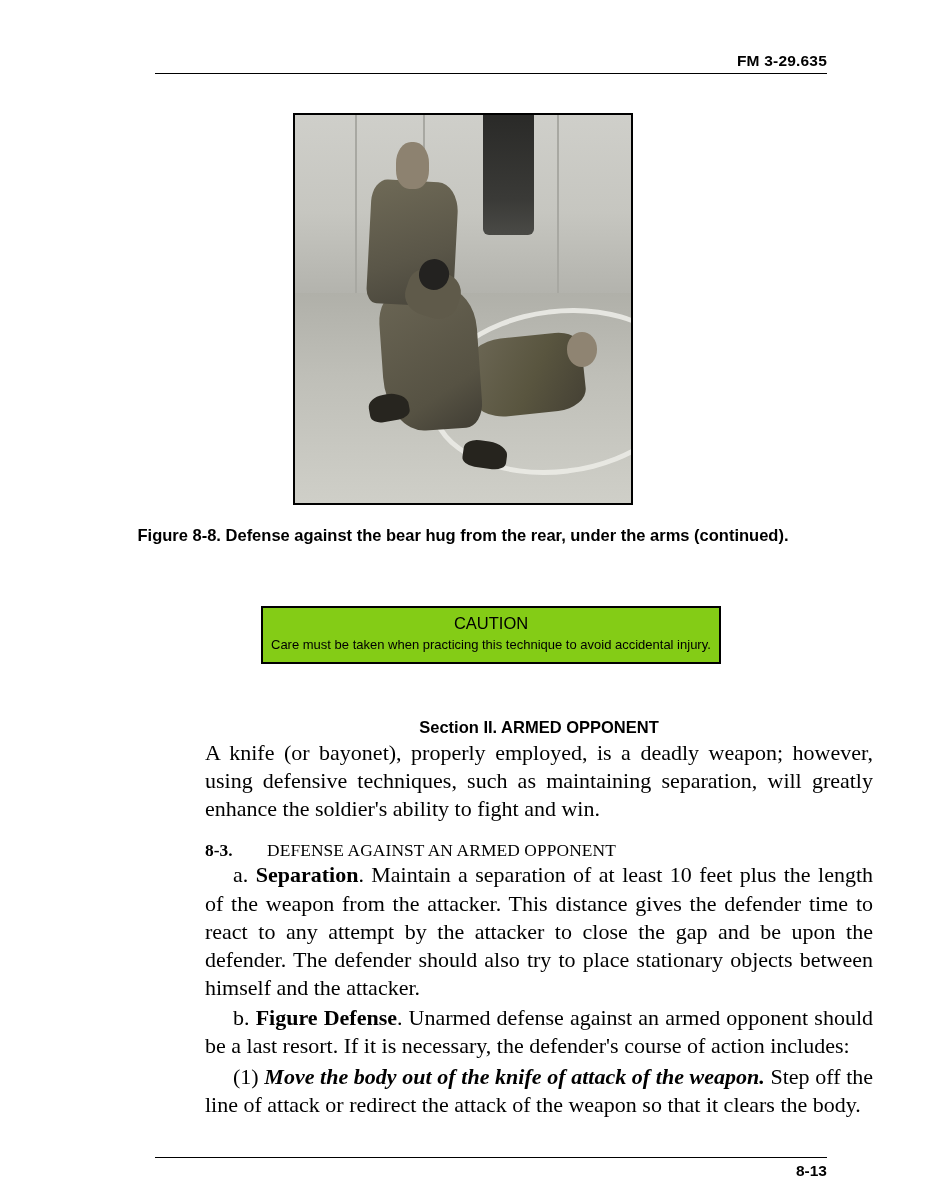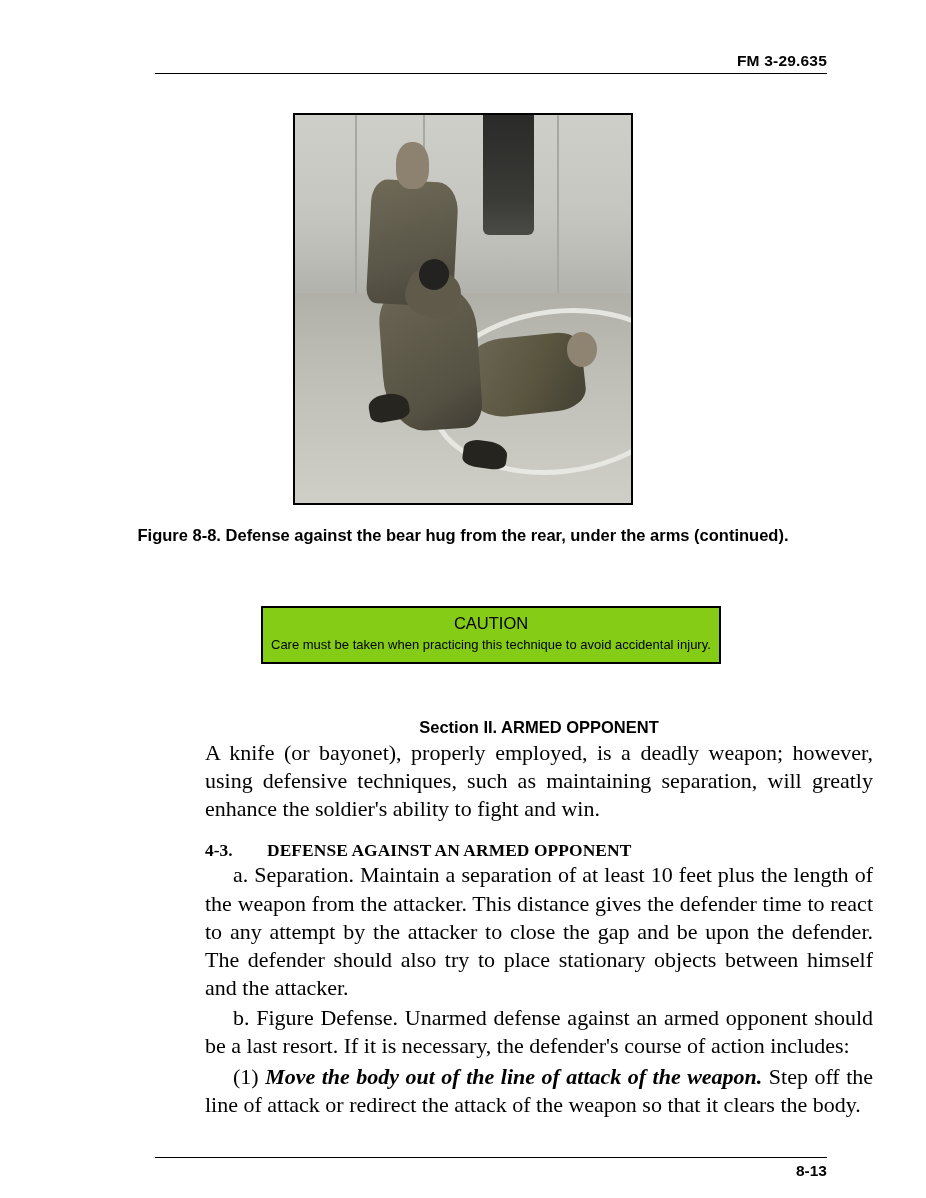--- a/index.html
+++ b/index.html
@@ -215,24 +215,24 @@
     font-size: 17.4px;
     font-weight: bold;
     display: block;
   }
   .para-heading .num {
     display: inline-block;
     width: 62px;
     font-weight: bold;
   }
   .para-heading .ttl {
-    font-weight: bold;
+    font-weight: normal;
     letter-spacing: 0.1px;
   }
-  .bold-run { font-weight: normal; }
+  .bold-run { font-weight: bold; }
   .bolditalic-run { font-weight: bold; font-style: italic; }
 
   
   .footer {
     position: absolute;
     left: 155px;
     top: 1118px;
     width: 672px;
     text-align: right;
     margin-top: 39px;
@@ -287,37 +287,37 @@
     <span class="caution-text">Care must be taken when practicing this technique to avoid accidental injury.</span>
   </div>
 
   <div class="content">
 
     <span class="section-heading">Section II. ARMED OPPONENT</span>
 
     <p class="body">A knife (or bayonet), properly employed, is a deadly weapon; however, using defensive techniques, such as maintaining separation, will greatly enhance the soldier's ability to fight and win.</p>
 
     <div class="para-heading">
-      <span class="num">4-3.</span><span class="ttl">DEFENSE AGAINST AN ARMED OPPONENT</span>
+      <span class="num">8-3.</span><span class="ttl">DEFENSE AGAINST AN ARMED OPPONENT</span>
     </div>
 
 
     <p class="body indent">
       <span>a.</span>
       <span class="bold-run">Separation</span><span>. Maintain a separation of at least 10 feet plus the length of the weapon from the attacker. This distance gives the defender time to react to any attempt by the attacker to close the gap and be upon the defender. The defender should also try to place stationary objects between himself and the attacker.</span>
     </p>
 
     <p class="body indent">
       <span>b.</span>
       <span class="bold-run">Figure Defense</span><span>. Unarmed defense against an armed opponent should be a last resort. If it is necessary, the defender's course of action includes:</span>
     </p>
 
     <p class="body indent">
       <span>(1)</span>
-      <span class="bolditalic-run">Move the body out of the line of attack of the weapon.</span><span> Step off the line of attack or redirect the attack of the weapon so that it clears the body.</span>
+      <span class="bolditalic-run">Move the body out of the knife of attack of the weapon.</span><span> Step off the line of attack or redirect the attack of the weapon so that it clears the body.</span>
     </p>
 
   </div>
 
   <div class="footer">
     <div class="footer-rule"></div>
     <span class="footer-text">8-13</span>
   </div>
 
 </div>

